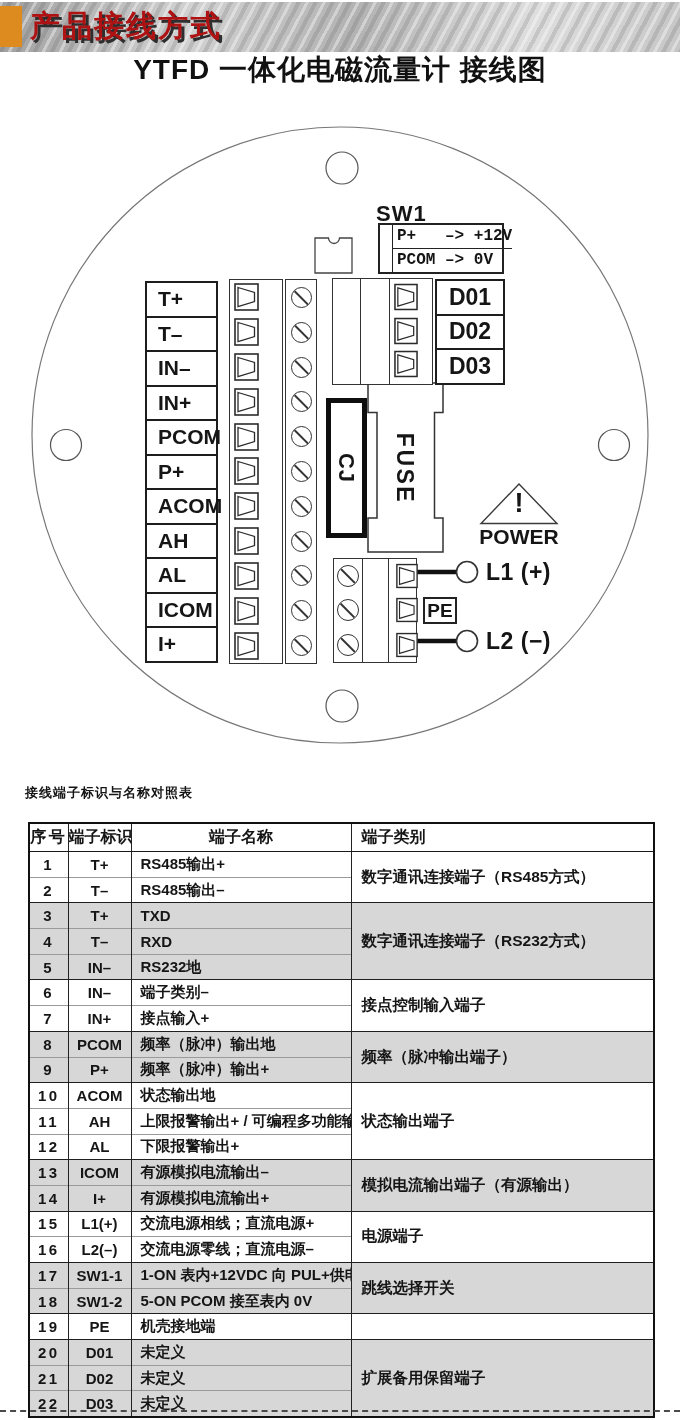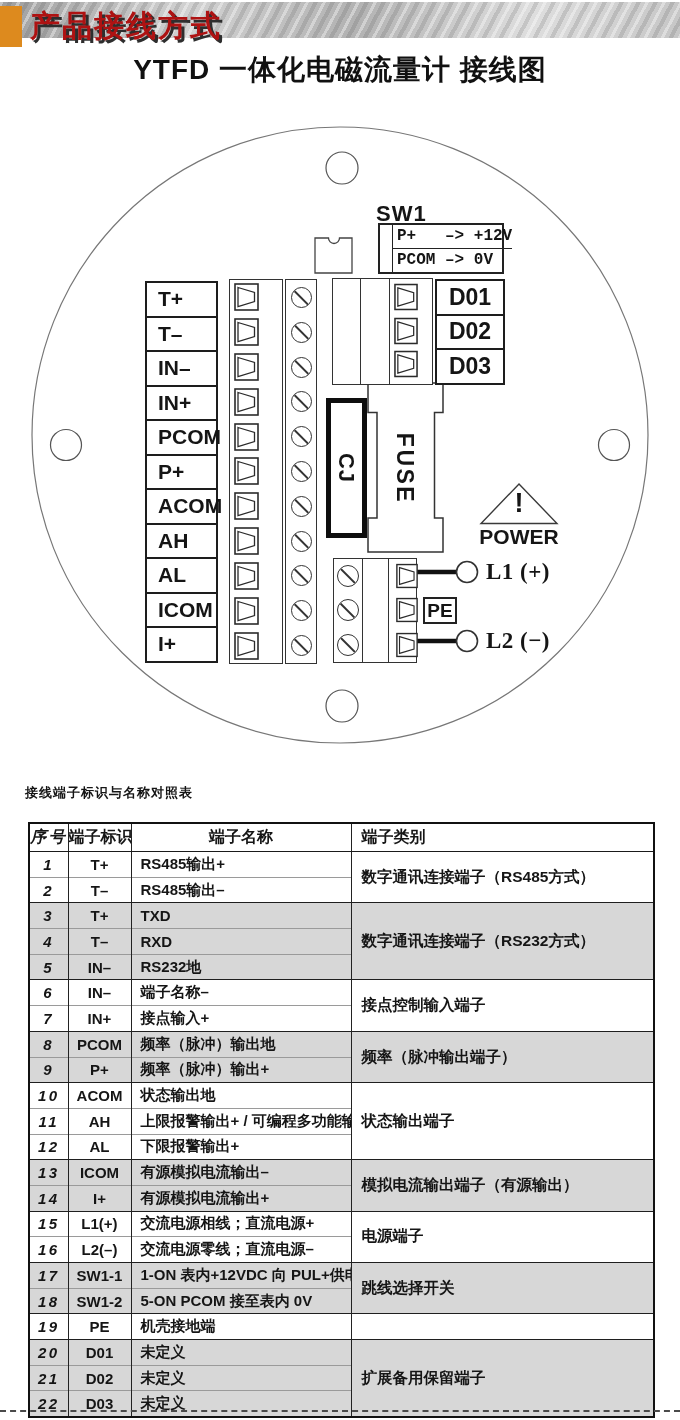--- a/index.html
+++ b/index.html
@@ -1,19 +1,19 @@
 <!DOCTYPE html>
 <html><head>
 <meta charset="utf-8">
 <style>
   html,body{margin:0;padding:0;background:#fff;}
   #page{position:relative;width:680px;height:1420px;background:#fff;overflow:hidden;
         font-family:"Liberation Sans","DejaVu Sans",sans-serif;color:#151515;}
   
-  #banner{position:absolute;left:0;top:2px;width:680px;height:36px;
+  #banner{position:absolute;left:0;top:2px;width:680px;height:50px;
     background:
       repeating-linear-gradient(118deg, rgba(255,255,255,.38) 0 3px, rgba(0,0,0,0) 3px 7px, rgba(70,70,70,.16) 7px 11px, rgba(0,0,0,0) 11px 15px),
       linear-gradient(100deg,#9e9e9e 0%,#d2d2d2 28%,#b2b2b2 52%,#dedede 78%,#c6c6c6 100%);}
   #accent{position:absolute;left:0;top:4px;width:22px;height:41px;background:#DD8A1E;}
   #banner-title{position:absolute;left:30px;top:4px;font-size:30px;font-weight:bold;
     letter-spacing:2px;color:#AE1212;text-shadow:3px 3px 0 #2e2e2e;}
   #main-title{position:absolute;left:0;top:51px;width:680px;text-align:center;
     font-size:28px;font-weight:bold;letter-spacing:1px;color:#111;}
   
   #diagram{position:absolute;left:0;top:110px;width:620px;height:690px;}
@@ -55,37 +55,37 @@
   #cj-box span{transform:rotate(90deg);font-size:22px;font-weight:bold;letter-spacing:1px;}
   #fuse-label{left:379px;top:320px;width:52px;height:76px;display:flex;align-items:center;justify-content:center;}
   #fuse-label span{transform:rotate(90deg);font-size:23px;font-weight:bold;letter-spacing:2.5px;}
   #power-block{left:333px;top:448px;width:84px;height:105px;border:1.8px solid #333;background:#fff;box-sizing:border-box;}
   #power-block .vline{position:absolute;top:0;bottom:0;border-left:1.6px solid #333;}
   #power-screws{position:absolute;left:0;top:0;width:28px;height:100%;display:flex;flex-direction:column;}
   #power-screws .strip-cell{justify-content:center;}
   #power-clamps{position:absolute;left:62px;top:0;width:22px;height:100%;display:flex;flex-direction:column;}
   #pe-box{left:423px;top:487px;width:34px;height:27px;border:2px solid #222;background:#fff;box-sizing:border-box;
     display:flex;align-items:center;justify-content:center;font-size:19px;font-weight:bold;}
-  .wire-label{height:26px;display:flex;align-items:center;font-size:23px;font-weight:bold;letter-spacing:0.5px;font-family:Liberation Serif, serif;}
+  .wire-label{height:26px;display:flex;align-items:center;font-size:23px;font-weight:bold;letter-spacing:0.5px;}
   #l1-label{left:486px;top:449px;}
   #l2-label{left:486px;top:518px;}
   #warn-mark{left:507px;top:378px;width:24px;text-align:center;font-size:27px;font-weight:bold;line-height:30px;}
   #power-label{left:467px;top:415px;width:104px;text-align:center;font-size:21px;font-weight:bold;}
   
   #table-title{position:absolute;left:25px;top:784px;font-size:13px;font-weight:bold;letter-spacing:1px;}
   #terminal-table{position:absolute;left:28px;top:822px;border-collapse:collapse;table-layout:fixed;width:625px;
     font-weight:bold;}
   #terminal-table td,#terminal-table th{border-left:1.6px solid #222;border-right:1.6px solid #222;
     padding:0;overflow:hidden;white-space:nowrap;}
   #terminal-table{border:2.2px solid #111;}
   #terminal-table tr.head th{height:27px;font-size:16px;border-bottom:1.9px solid #1a1a1a;background:#fff;}
   #terminal-table td{height:24.7px;font-size:15px;}
   #terminal-table tr.group-start td{border-top:1.8px solid #1f1f1f;}
   #terminal-table tr.group-inner td{border-top:1.2px solid #9a9a9a;}
-  #terminal-table .c-no{text-align:center;letter-spacing:2.5px;font-style:italic;}
+  #terminal-table .c-no{text-align:center;letter-spacing:2.5px;}
   #terminal-table .c-id{text-align:center;}
   #terminal-table .c-name{text-align:left;padding-left:9px;}
   #terminal-table .c-cat{text-align:left;padding-left:10px;font-size:15.5px;}
   #terminal-table th.h-name{text-align:center;}
   #terminal-table th.h-cat{text-align:left;padding-left:10px;}
   #terminal-table tr.shaded td{background:#D7D7D7;}
   #bottom-dash{position:absolute;left:0;top:1410px;width:680px;border-top:2px dashed #4a4a4a;}
 </style>
 </head>
 <body>
@@ -360,21 +360,21 @@
           <td class="c-name">RXD</td>
         </tr>
         <tr class="group-inner shaded">
           <td class="c-no">5</td>
           <td class="c-id">IN–</td>
           <td class="c-name">RS232地</td>
         </tr>
         <tr class="group-start">
           <td class="c-no">6</td>
           <td class="c-id">IN–</td>
-          <td class="c-name">端子名称–</td>
+          <td class="c-name">端子类别–</td>
           <td class="c-cat" rowspan="2">接点控制输入端子</td>
         </tr>
         <tr class="group-inner">
           <td class="c-no">7</td>
           <td class="c-id">IN+</td>
           <td class="c-name">接点输入+</td>
         </tr>
         <tr class="group-start shaded">
           <td class="c-no">8</td>
           <td class="c-id">PCOM</td>

